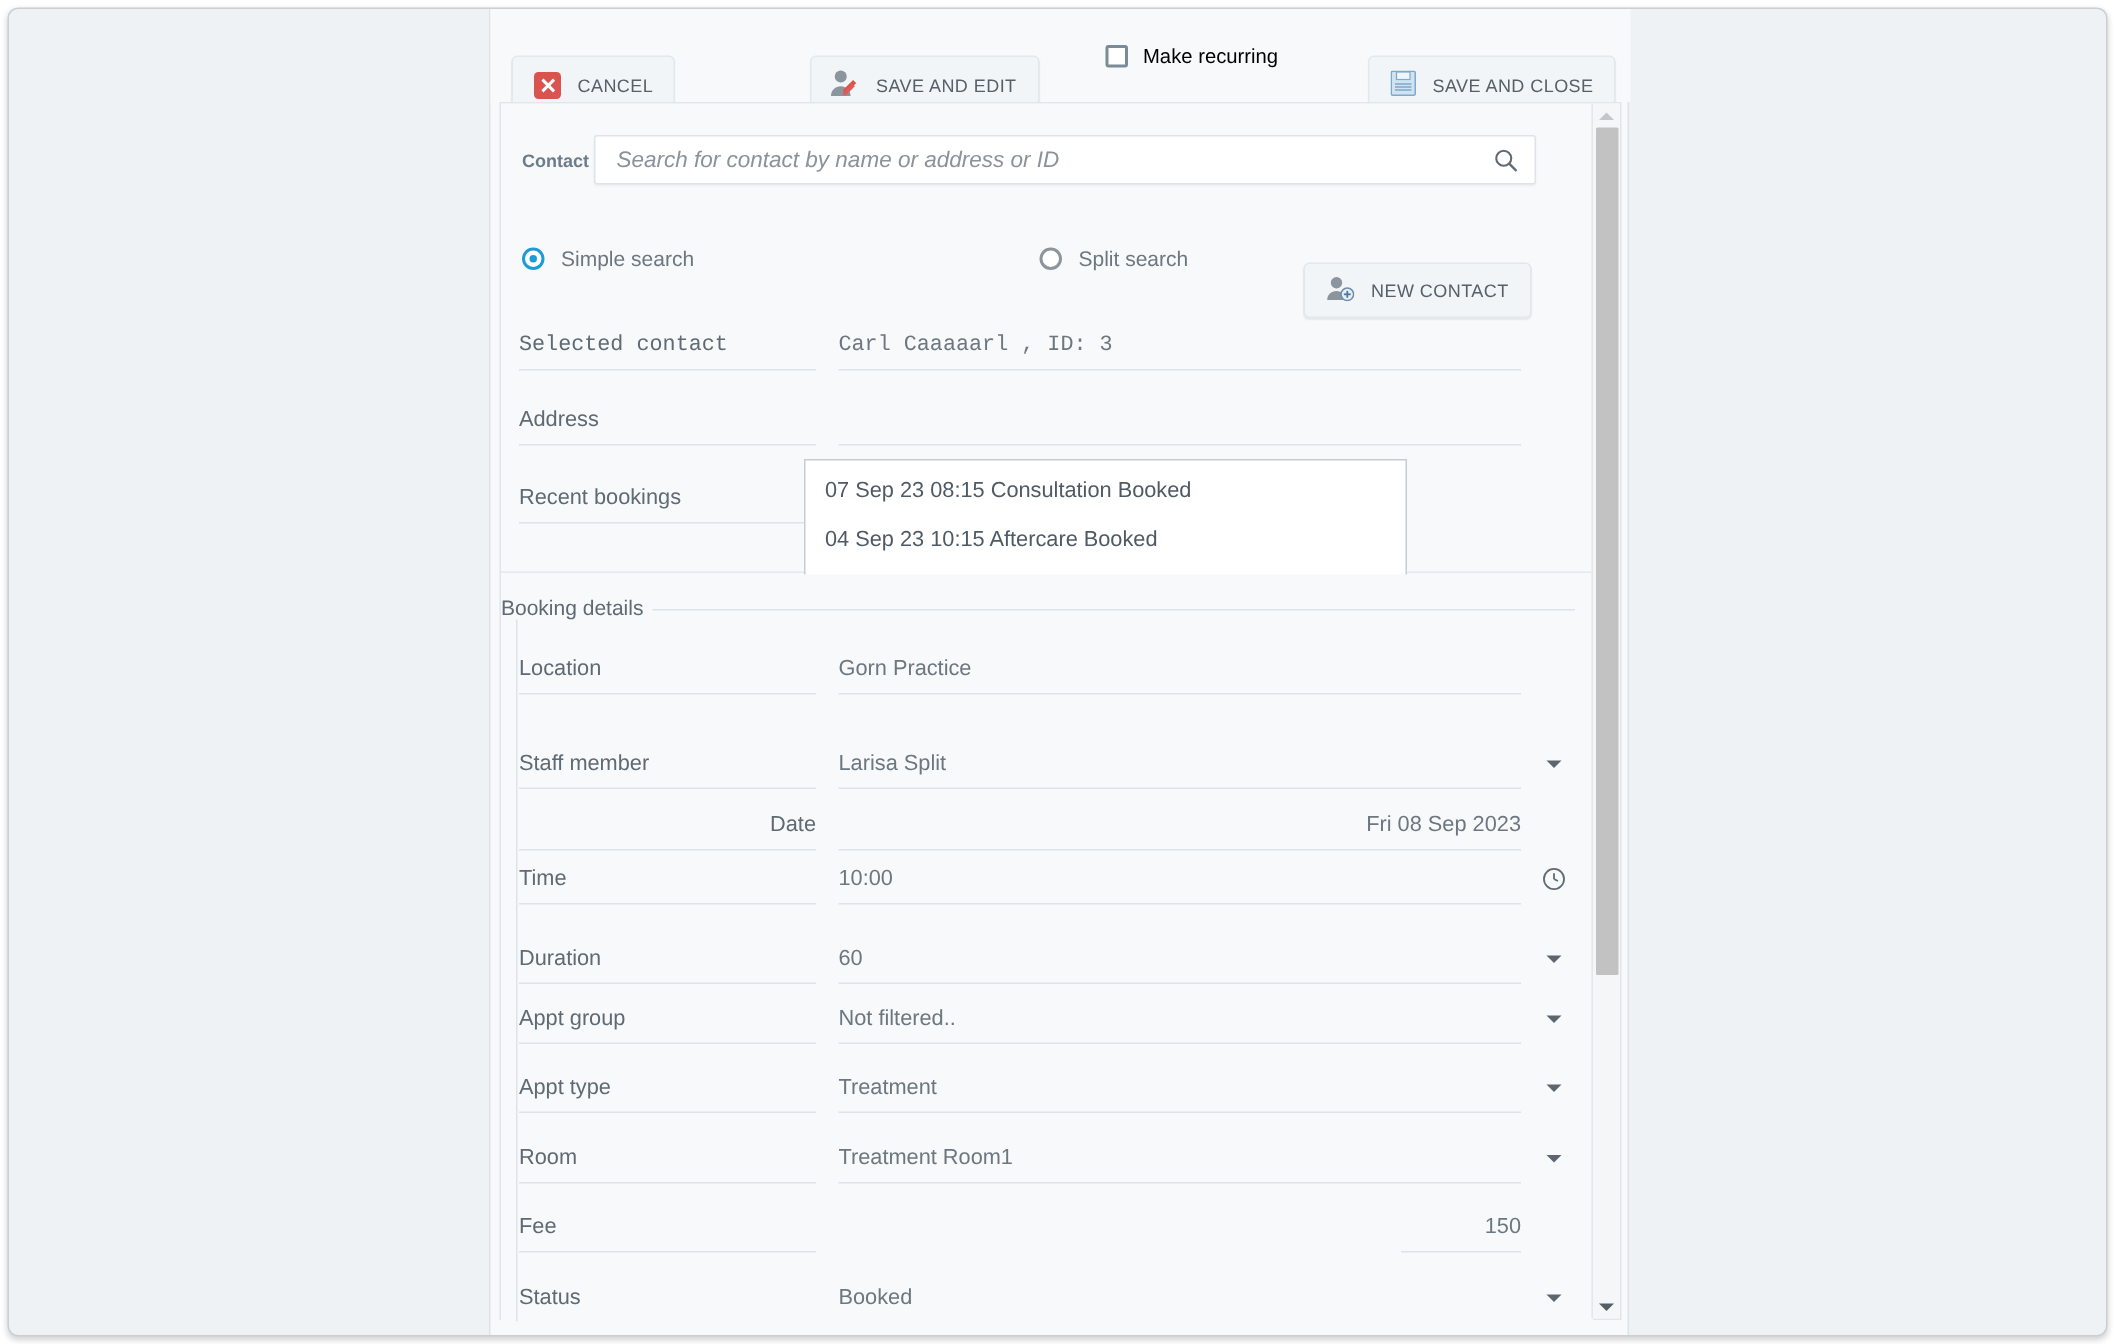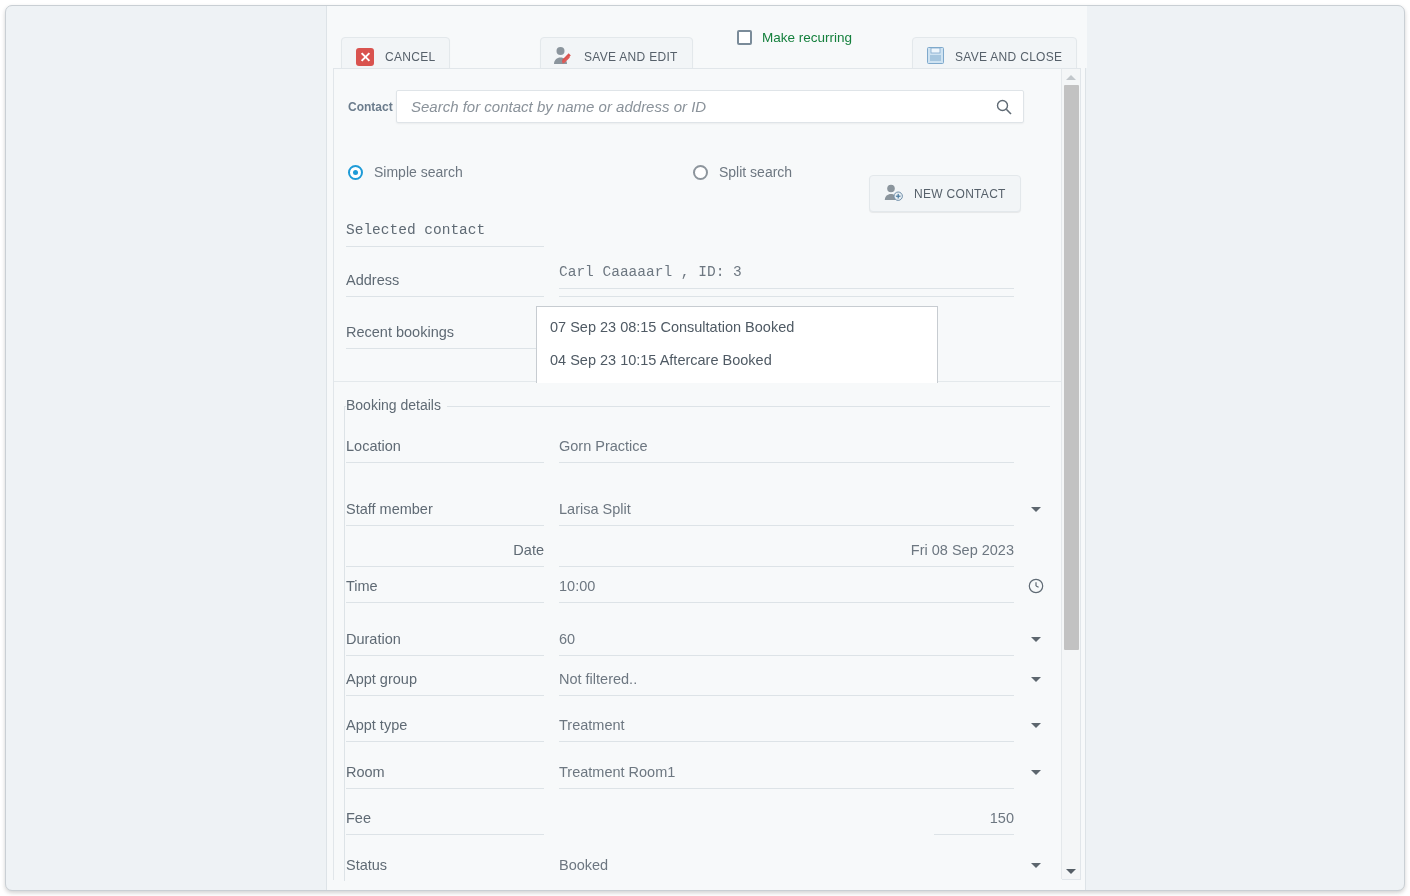--- a/index.html
+++ b/index.html
@@ -62,21 +62,21 @@
     cursor: pointer;
   }
   #chk-recurring-wrap .chk {
     width: 15px; height: 15px;
     border: 2px solid #7a8b99;
     border-radius: 2px;
     background: #fff;
   }
   #chk-recurring-wrap .lbl {
     margin-left: 10px;
-    color: #15803d;
+    color: #000000;
     font-size: 13.5px;
   }
   #btn-save-close { position: absolute; left: 585px; }
 
   
   .ic-cancel {
     width: 18px; height: 18px;
     background: #d9534f;
     border-radius: 3px;
     position: relative;
@@ -253,21 +253,21 @@
   #recent-list .ritem {
     height: 33px; line-height: 33px;
     padding-left: 13px;
     font-size: 14.5px; color: #4f5a64;
     cursor: pointer;
   }
   #recent-list .ritem:first-child { margin-top: 4px; }
 
   
   #fieldset-legend {
-    position: absolute; left: 12px; top: 14px;
+    position: absolute; left: 0; top: 14px;
     font-size: 14px; color: #5f6a74;
     background: #f7f9fa;
     padding-right: 6px;
     z-index: 2;
   }
   #fieldset-line {
     position: absolute; left: 10px; top: 23px;
     width: 706px; height: 1px;
     background: #dde3e7;
   }
@@ -359,21 +359,21 @@
               <span class="lbl">Simple search</span>
             </div>
             <div class="radio-item" id="radio-split">
               <span class="radio-dot"></span>
               <span class="lbl">Split search</span>
             </div>
           </div>
 
           <div class="field" style="top:146px;font-family:Liberation Mono, monospace;">
             <div class="fname">Selected contact</div>
-            <div class="fval" style="width:455px;margin-top:42px;">Carl Caaaaarl , ID: 3</div>
+            <div class="fval" style="width:455px;">Carl Caaaaarl , ID: 3</div>
           </div>
 
           <div class="field" style="top:196px;">
             <div class="fname">Address</div>
             <div class="fval" style="width:455px;"></div>
           </div>
 
           <div class="field" style="top:248px;">
             <div class="fname">Recent bookings</div>
           </div>

